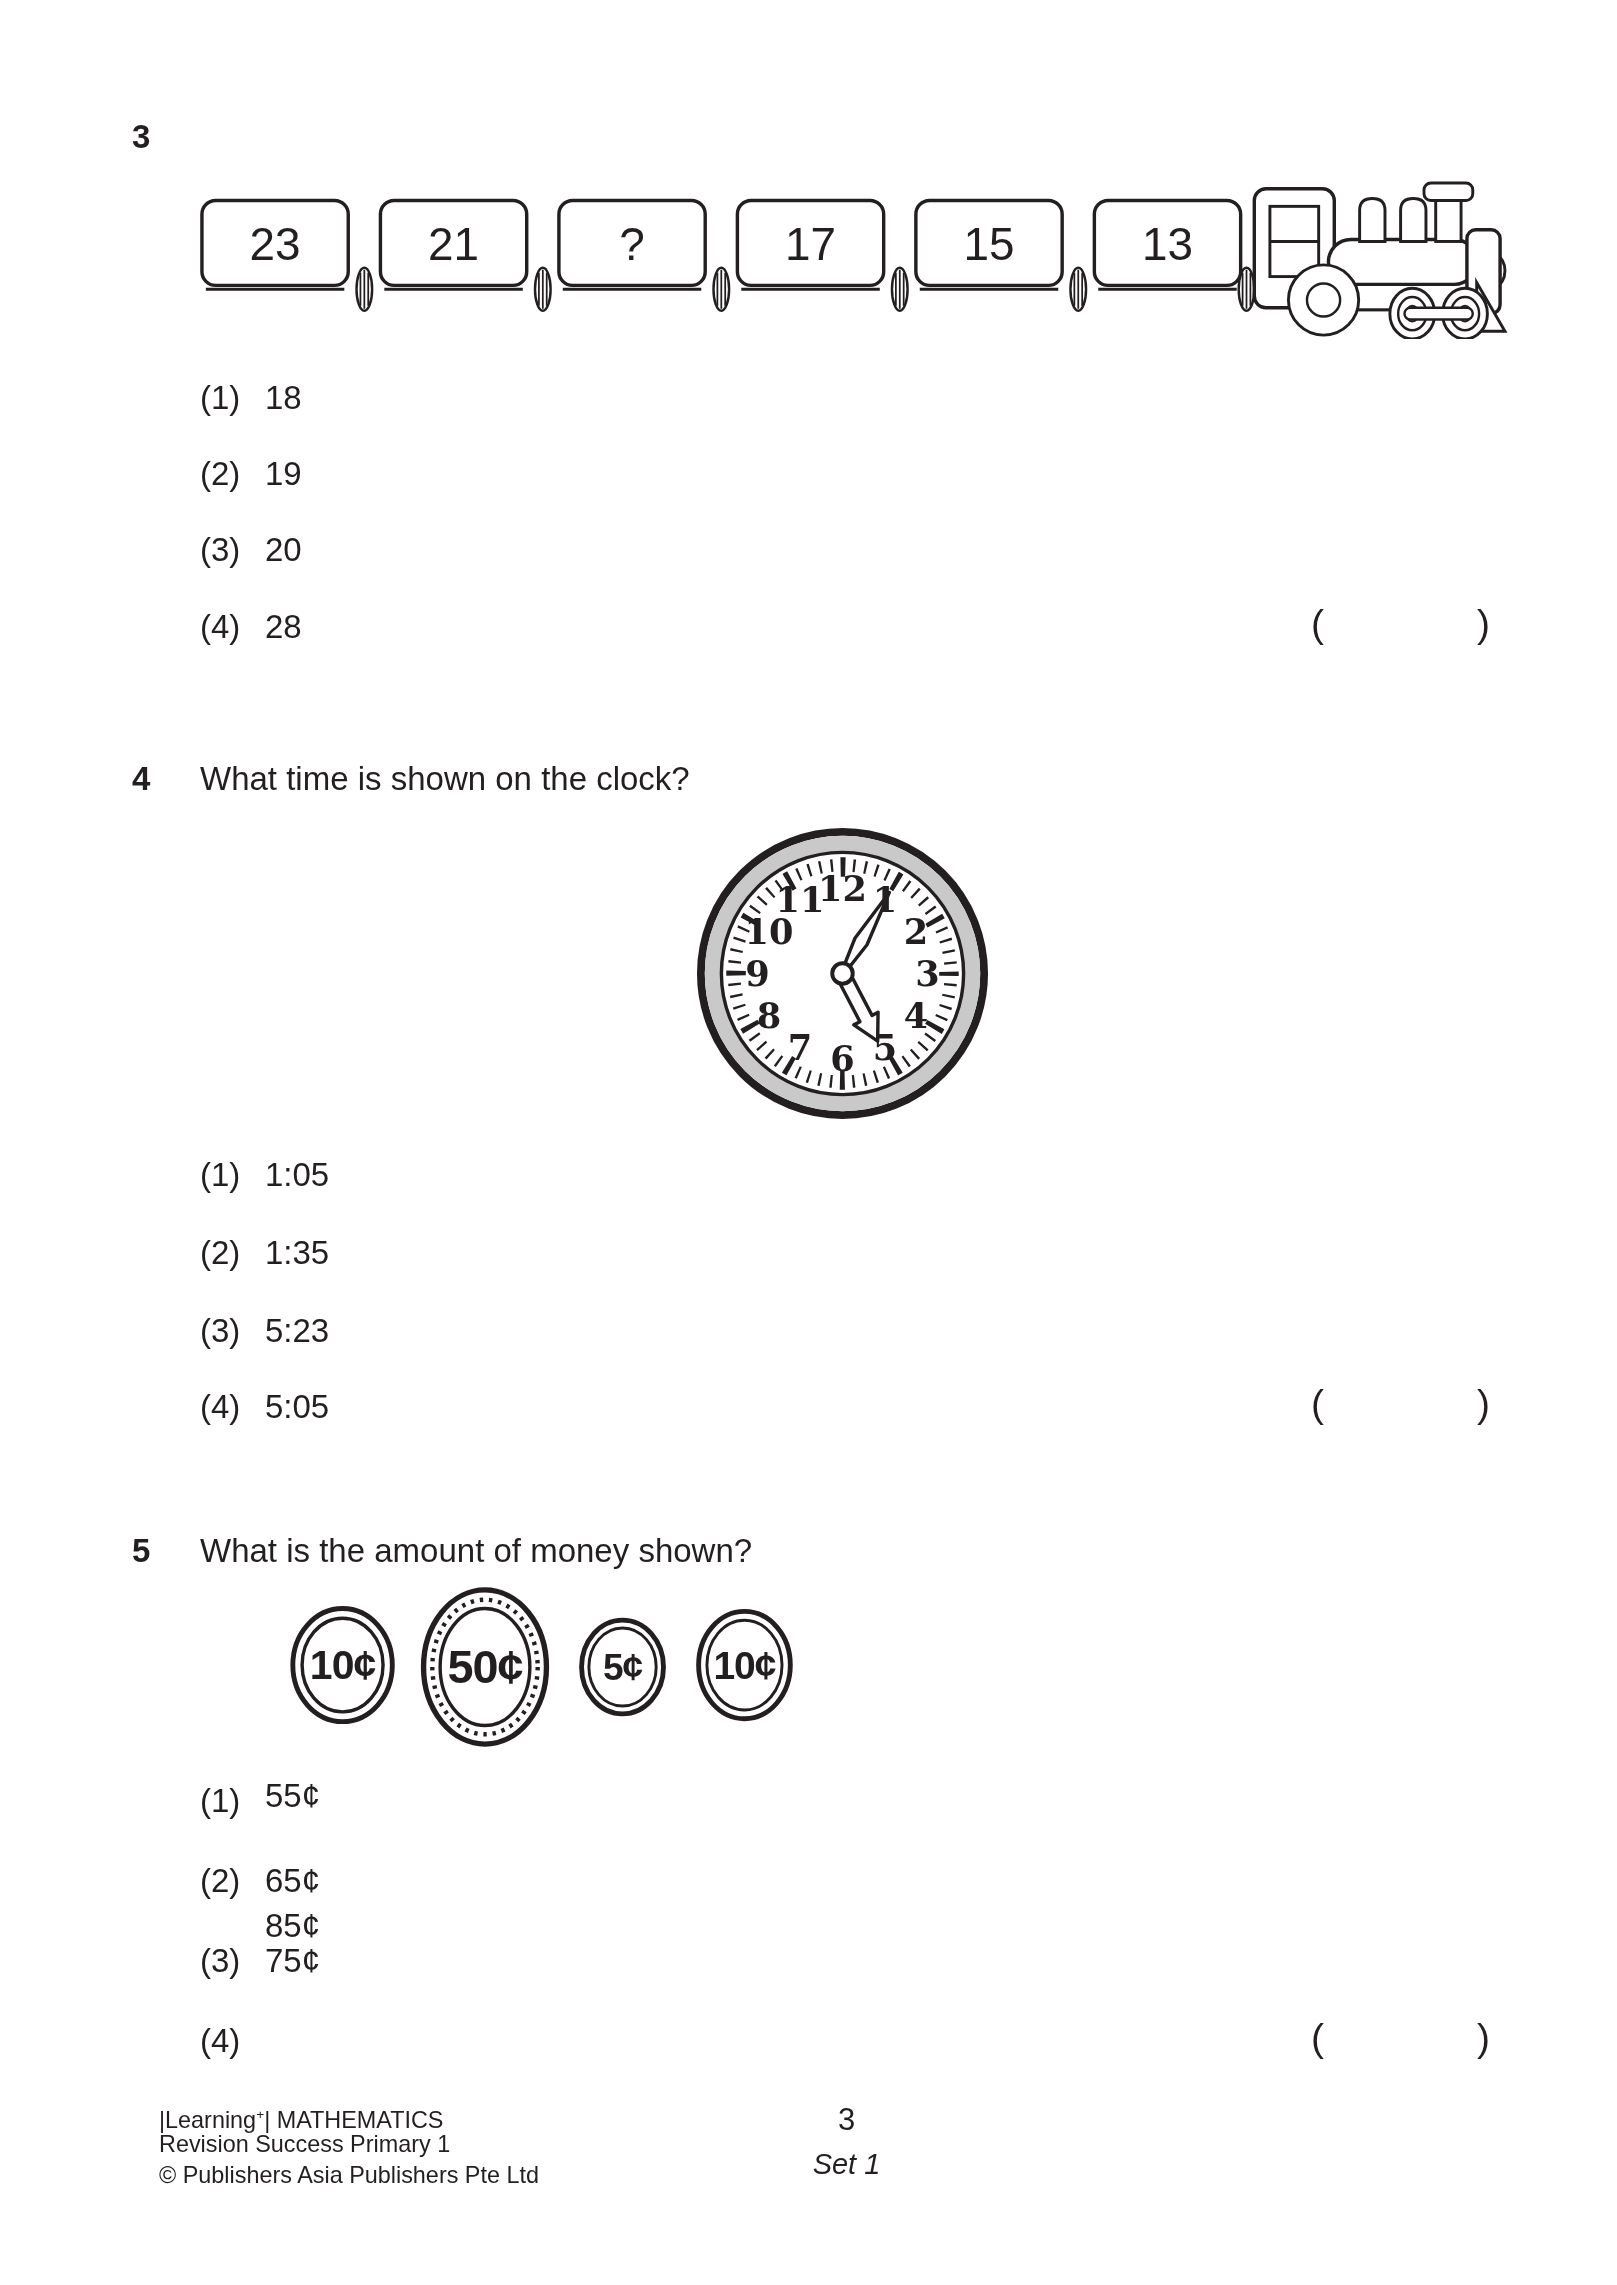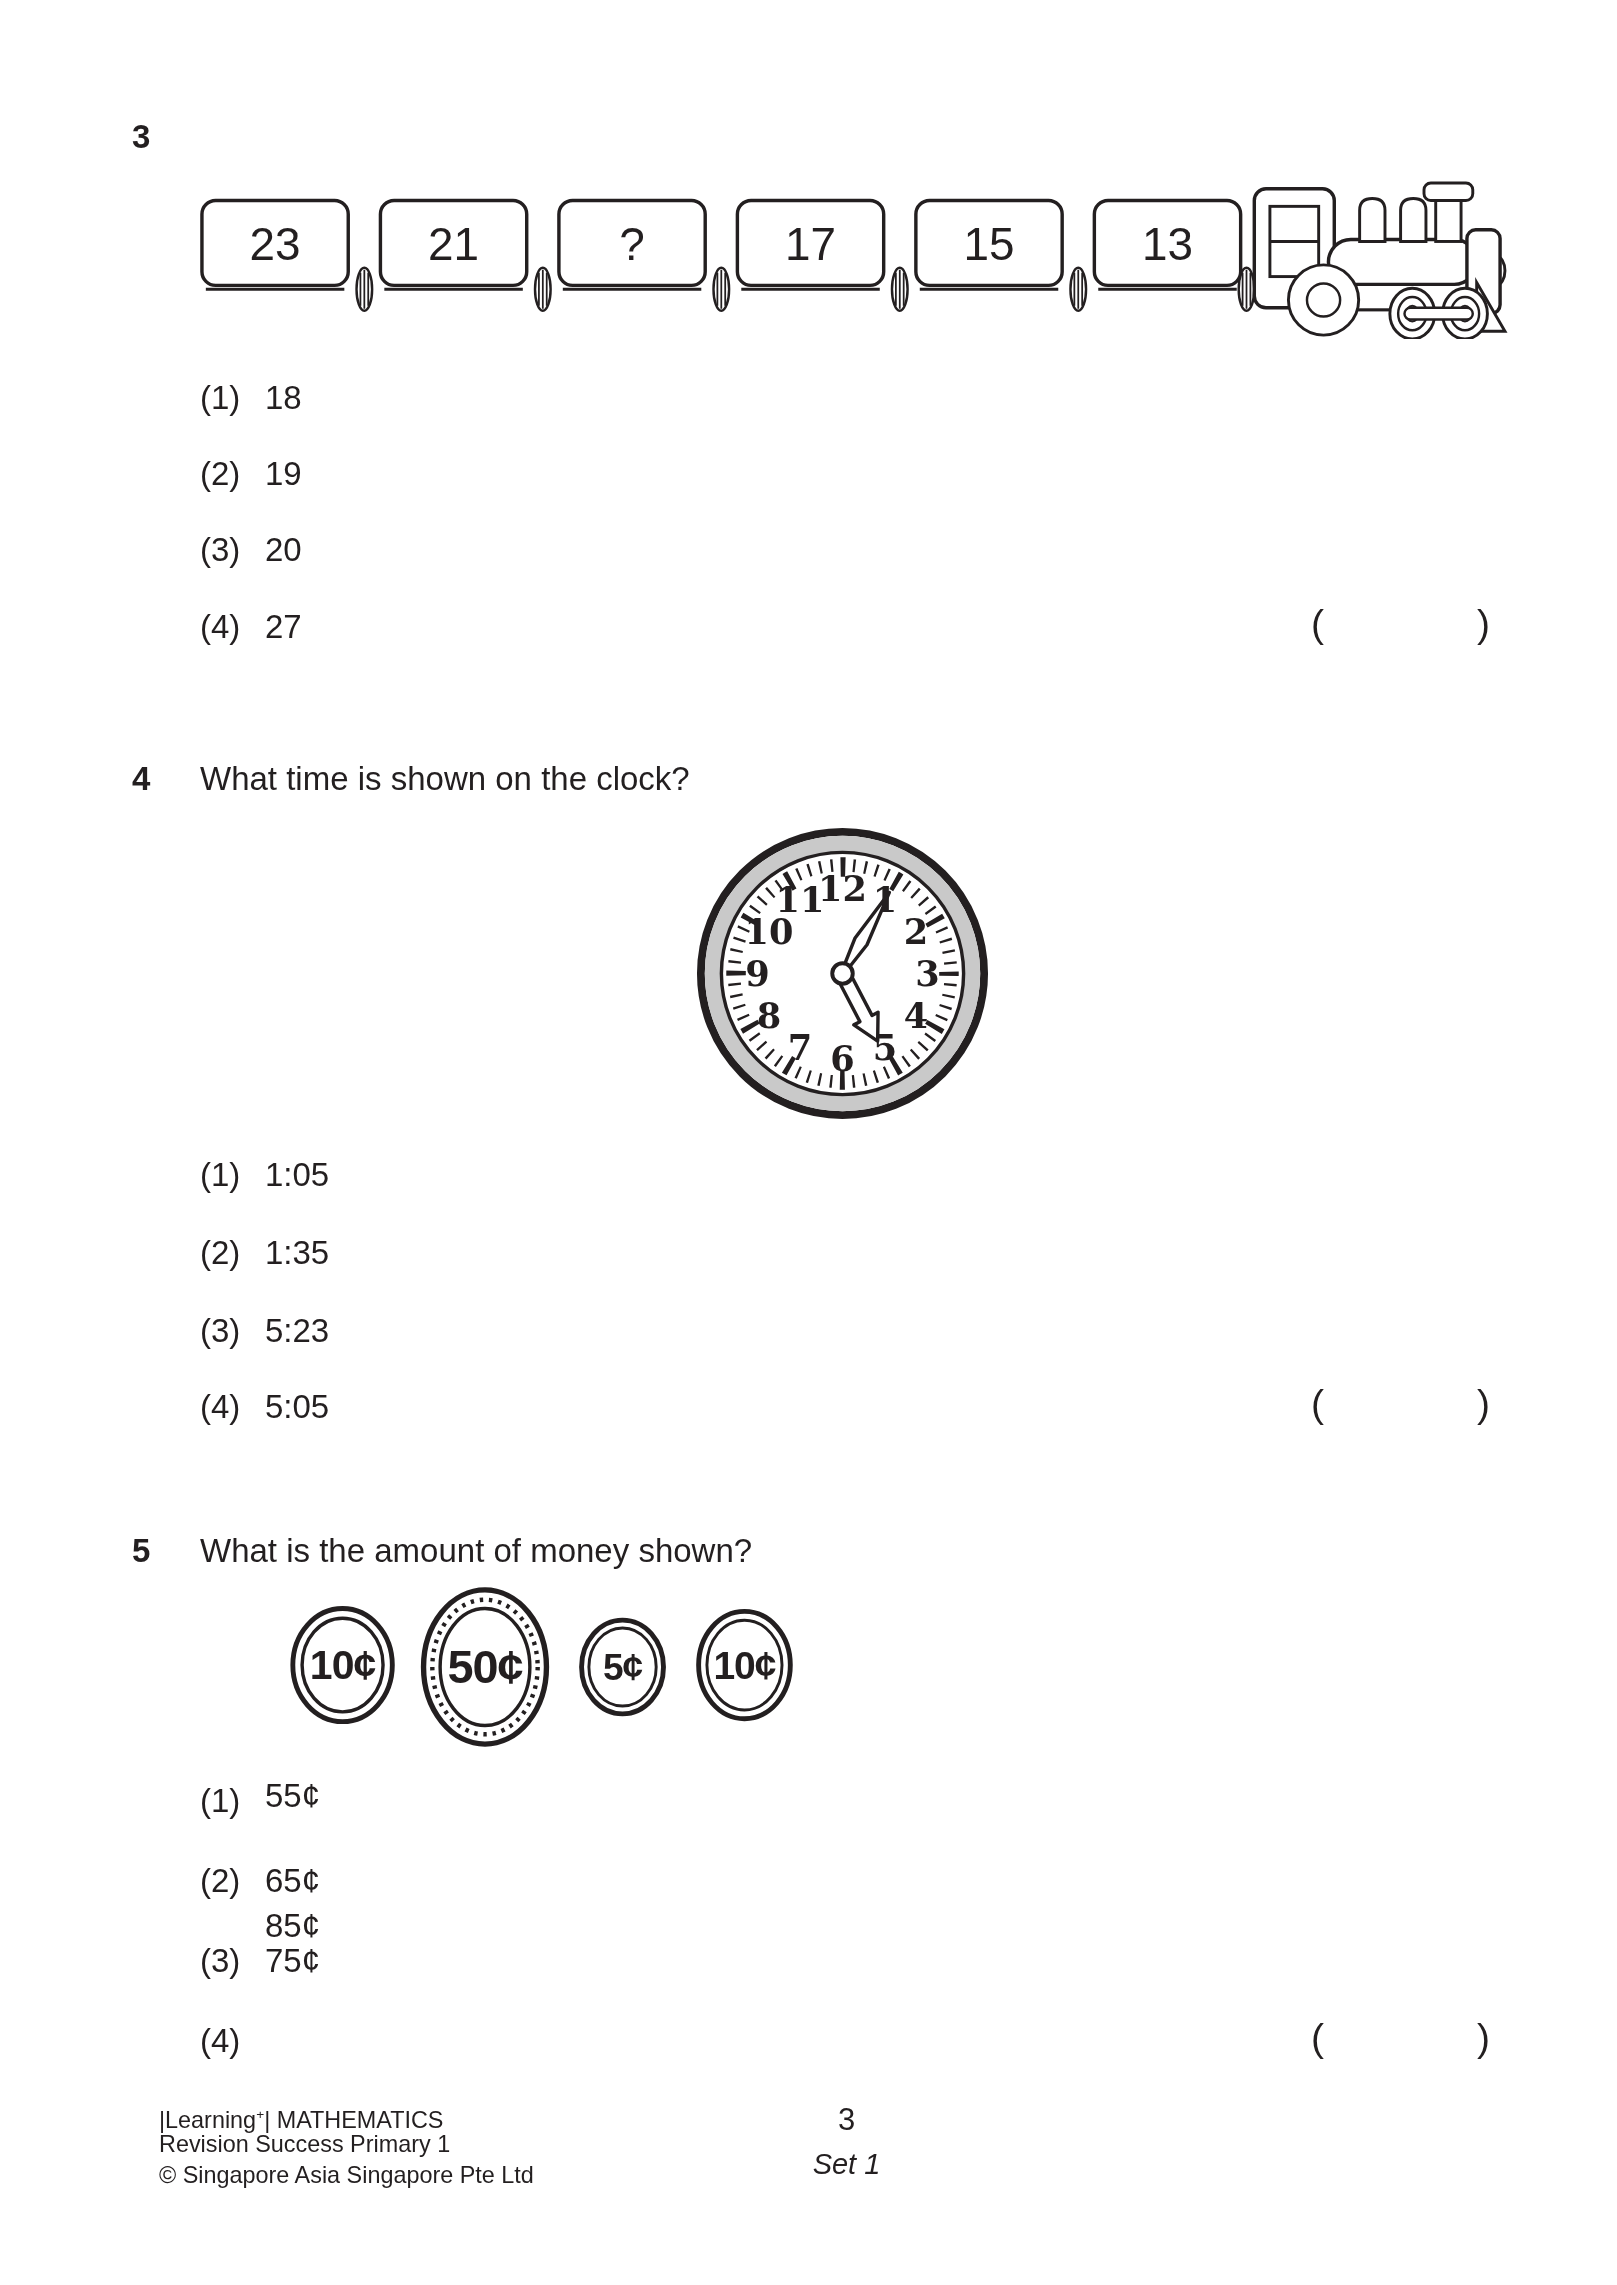--- a/index.html
+++ b/index.html
@@ -103,21 +103,21 @@
     </g>
   </svg>
 
   <div class="abs opt-label" style="top:380px">(1)</div>
   <div class="abs opt-value" style="top:380px">18</div>
   <div class="abs opt-label" style="top:456px">(2)</div>
   <div class="abs opt-value" style="top:456px">19</div>
   <div class="abs opt-label" style="top:532px">(3)</div>
   <div class="abs opt-value" style="top:532px">20</div>
   <div class="abs opt-label" style="top:609px">(4)</div>
-  <div class="abs opt-value" style="top:609px">27</div>
+  <div class="abs opt-value" style="top:609px">28</div>
   <div class="abs bracket br-open" style="top:603px">(</div>
   <div class="abs bracket br-close" style="top:603px">)</div>
 
   <div class="abs q-num" style="left:132px;top:761px">4</div>
   <div class="abs q-text" style="left:200px;top:761px">What time is shown on the clock?</div>
 
   <svg class="abs" style="left:696px;top:827px" width="293" height="293" viewBox="0 0 300 300">
     <circle cx="150" cy="150" r="145" fill="#fff" stroke="#231f20" stroke-width="8"></circle>
     <circle cx="150" cy="150" r="133" fill="none" stroke="#c9c9c9" stroke-width="16"></circle>
     <circle cx="150" cy="150" r="124" fill="#fff" stroke="#231f20" stroke-width="3.5"></circle>
@@ -195,18 +195,18 @@
   <div class="abs opt-value" style="top:1863px">65¢</div>
   <div class="abs opt-label" style="top:1943px">(3)</div>
   <div class="abs opt-value" style="top:1943px">75¢</div>
   <div class="abs opt-label" style="top:2023px">(4)</div>
   <div class="abs opt-value" style="top:1908px">85¢</div>
   <div class="abs bracket br-open" style="top:2017px">(</div>
   <div class="abs bracket br-close" style="top:2017px">)</div>
 
   <div class="abs footer-line" style="top:2107px"><span>|Learning</span><sup>+</sup><span>| MATHEMATICS</span></div>
   <div class="abs footer-line" style="top:2132px">Revision Success Primary 1</div>
-  <div class="abs footer-line" style="top:2163px">© Singapore Asia Singapore Pte Ltd</div>
+  <div class="abs footer-line" style="top:2163px">© Publishers Asia Publishers Pte Ltd</div>
   <div class="abs page-center page-number" style="top:2103px">3</div>
   <div class="abs page-center set-label" style="top:2149px">Set 1</div>
 
 </div>
 
 
 </body></html>

